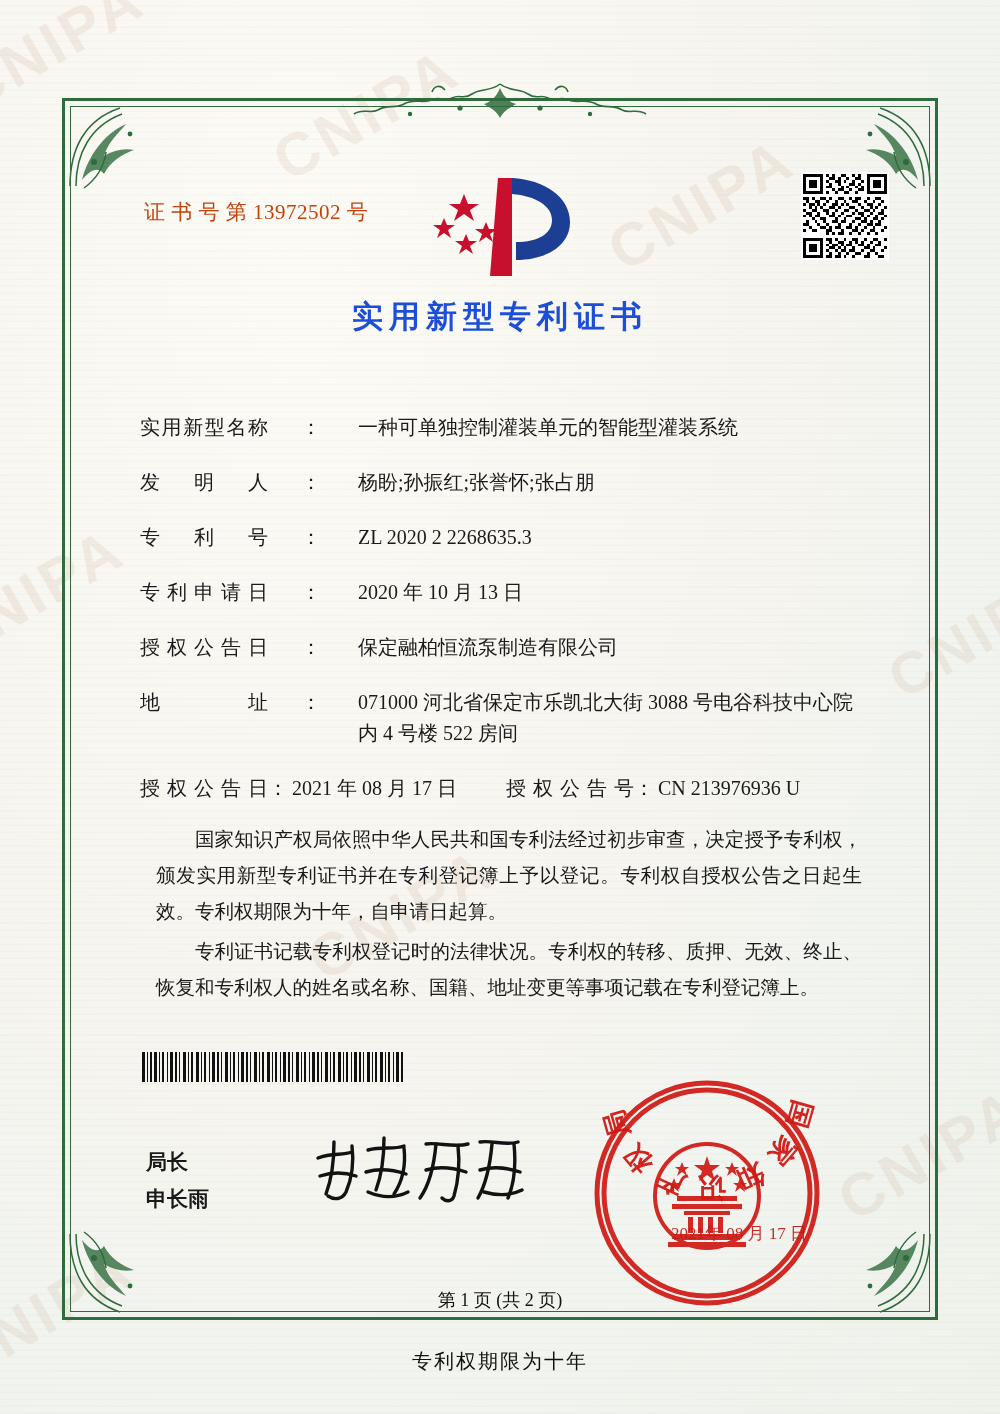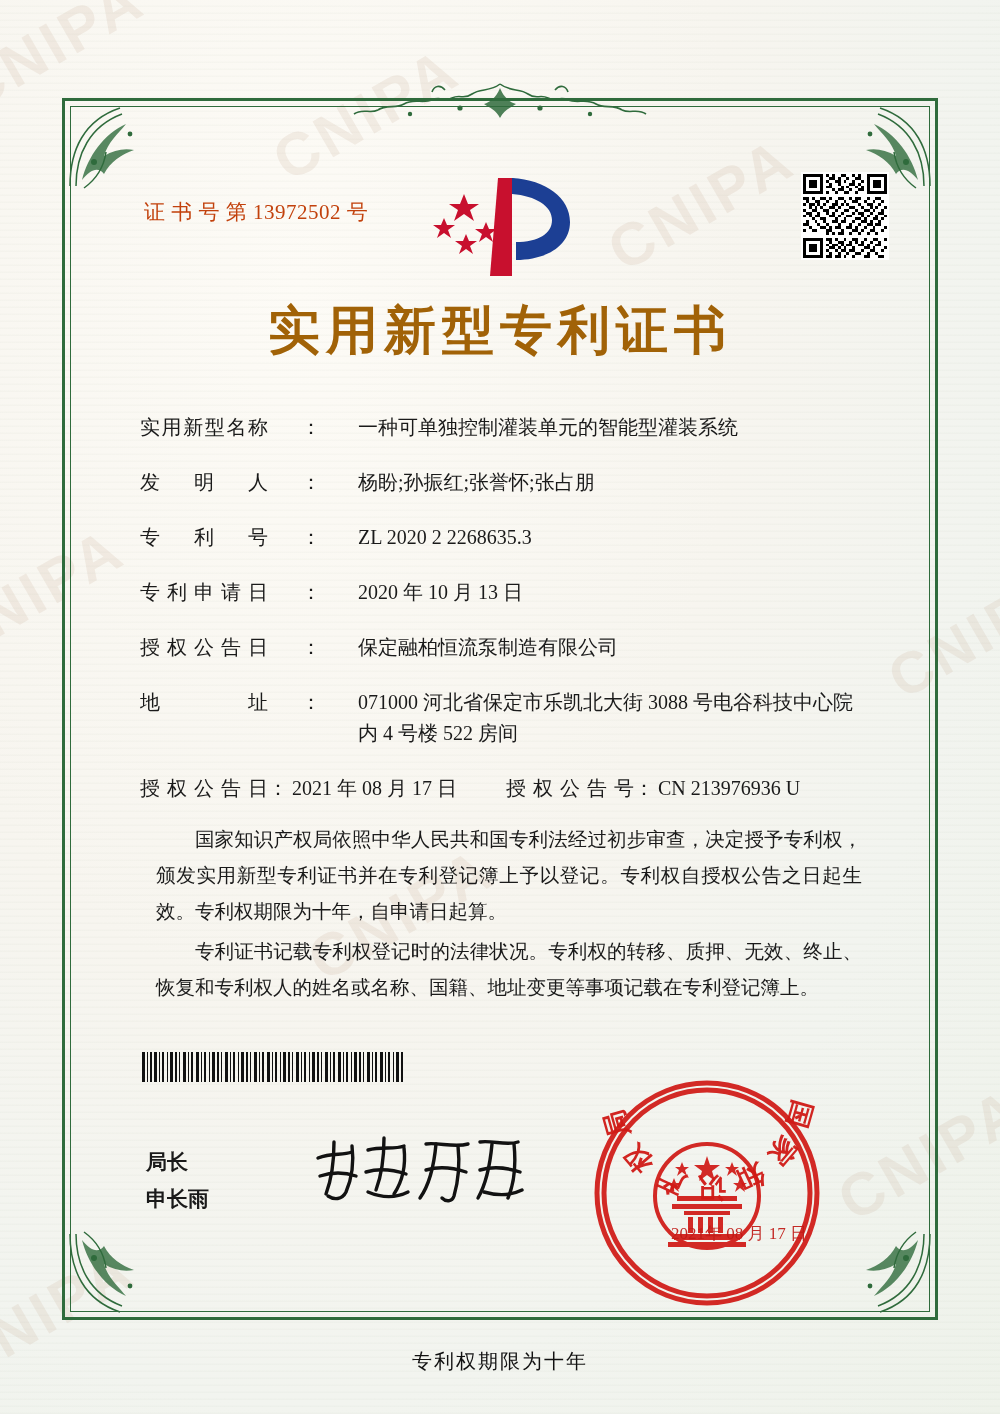--- a/index.html
+++ b/index.html
@@ -141,23 +141,23 @@
   }
   .qr svg { width: 100%; height: 100%; display: block; }
 
   .title {
     position: absolute;
     left: 0; right: 0;
     top: 296px;
     text-align: center;
     font-family: "DejaVu Serif", "Liberation Serif", serif;
     font-weight: 700;
-    font-size: 52px;
+    font-size: 31px;
     letter-spacing: 6px;
-    color: #a16207;
+    color: #1d4ed8;
   }
 
   .fields {
     position: absolute;
     left: 140px;
     top: 412px;
     width: 720px;
     font-size: 20px;
     line-height: 1.55;
   }
@@ -783,15 +783,16 @@
       <defs>
         <path id="sealArc" d="M 115 215 m -86 0 a 86 86 0 1 1 172 0" transform="rotate(180 115 115)"></path>
       </defs>
       <text font-family="'DejaVu Serif','Liberation Serif',serif" font-size="27" font-weight="700" fill="#d01a16" letter-spacing="10" opacity="0.95">
         <textPath href="#sealArc" startOffset="50%" text-anchor="middle">国家知识产权局</textPath>
       </text>
     </svg>
   </div>
   <div class="seal-date">2021年 08 月 17 日</div>
 
+  <div class="page-num">第 1 页 (共 2 页)</div>
   <div class="footer-note">专利权期限为十年</div>
 
 </div>
 
 </body></html>

